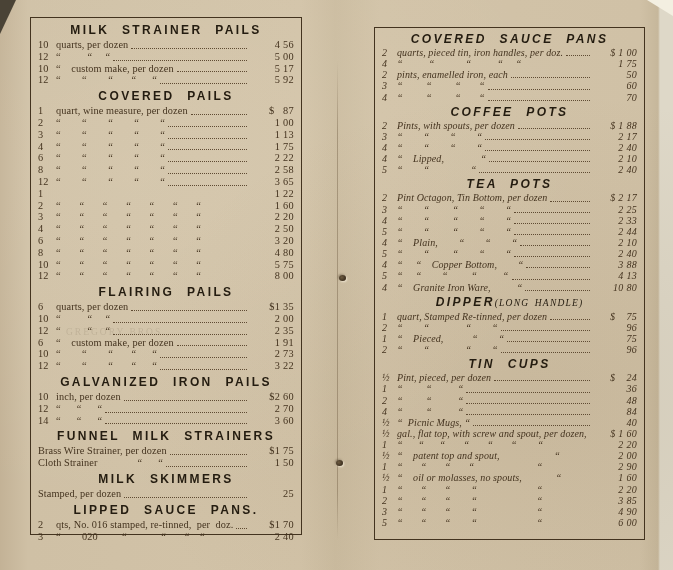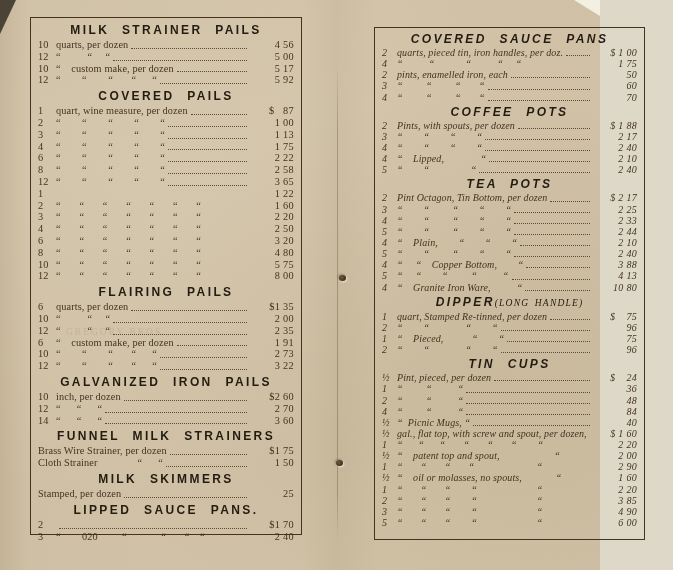--- a/index.html
+++ b/index.html
@@ -2,21 +2,21 @@
 <html><head>
 <meta charset="utf-8">
 <style>
   html,body{margin:0;padding:0;}
   body{
     width:673px;height:570px;overflow:hidden;
     font-family:"Liberation Serif", serif;
     background:#ded8c8;
   }
   .scan{
-    position:relative;width:600px;height:570px;
+    position:relative;width:673px;height:570px;
     background:
       radial-gradient(ellipse at 20% 30%, rgba(255,250,235,0.10), rgba(0,0,0,0) 60%),
       radial-gradient(ellipse at 80% 70%, rgba(120,95,60,0.10), rgba(0,0,0,0) 55%),
       linear-gradient(90deg, #c3b296 0px, #cfc0a5 28px, #d2c3a8 300px, #cbbca0 336px, #d2c3a8 380px, #d0c1a6 640px, #c6b79b 658px, #ded8c8 660px, #ded8c8 673px);
   }
   
   .corner-dark{
     position:absolute;left:0;top:0;width:16px;height:34px;
     background:#4a4336;
     clip-path:polygon(0 0,100% 0,0 100%);
@@ -340,20 +340,21 @@
     <span class="price">25</span>
   </div>
 </div>
   </section>
 
   <section class="sec">
     <h3 class="sec-title"><span>LIPPED SAUCE PANS.</span></h3>
     <div class="rows">
   <div class="row">
     <span class="qty">2</span>
+    <span class="desc">qts, No. 016 stamped, re-tinned,  per  doz.</span>
     <span class="leader"></span>
     <span class="price">$1 70</span>
   </div>
 
   <div class="row">
     <span class="qty">3</span>
     <span class="desc">“        020         “             “       “    “</span>
     <span class="leader no-dots"></span>
     <span class="price">2 40</span>
   </div>

